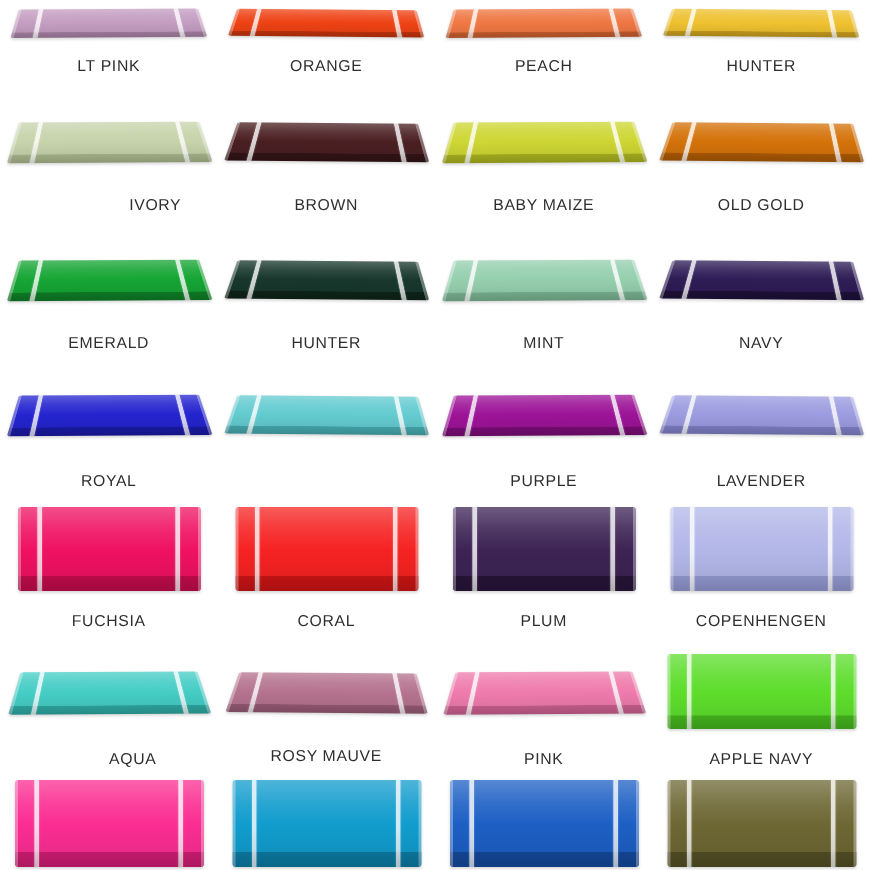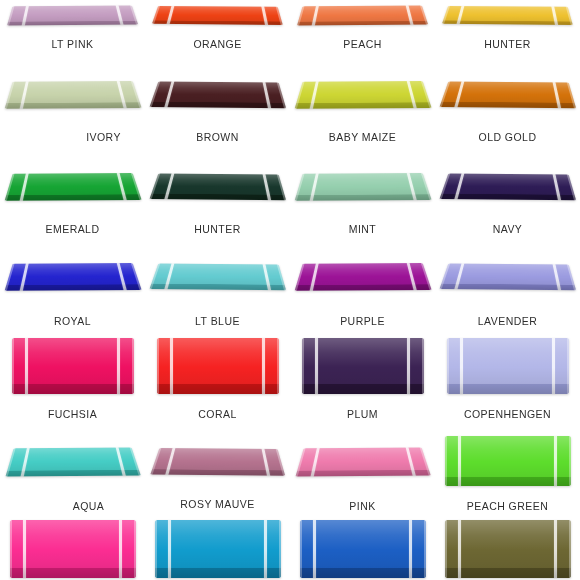--- a/index.html
+++ b/index.html
@@ -305,21 +305,20 @@
           <div class="face" style="background: rgb(99, 203, 208);"></div>
           <div class="edge" style="background: rgb(69, 168, 173);"></div>
           <div class="endcap l"></div>
           <div class="endcap r"></div>
           <div class="strap left"></div>
           <div class="strap right"></div>
           <div class="sheen"></div>
         </div>
       </div>
     </div>
-    <div class="label" style="left: 145px; top: 315px; color: rgb(46, 46, 46);">LT BLUE</div>
     <div class="swatch-cell tilt-a" style="left: 290px; top: 252px;">
       <div class="roll" style="width: 128px; height: 48px;">
         <div class="roll-body">
           <div class="face" style="background: rgb(156, 19, 151);"></div>
           <div class="edge" style="background: rgb(122, 12, 118);"></div>
           <div class="endcap l"></div>
           <div class="endcap r"></div>
           <div class="strap left"></div>
           <div class="strap right"></div>
           <div class="sheen"></div>
@@ -445,21 +444,21 @@
           <div class="face" style="background: rgb(93, 221, 44);"></div>
           <div class="edge" style="background: rgb(69, 182, 28);"></div>
           <div class="endcap l"></div>
           <div class="endcap r"></div>
           <div class="strap left"></div>
           <div class="strap right"></div>
           <div class="sheen"></div>
         </div>
       </div>
     </div>
-    <div class="label" style="left: 435px; top: 500px; color: rgb(46, 46, 46);">PEACH GREEN</div>
+    <div class="label" style="left: 435px; top: 500px; color: rgb(46, 46, 46);">APPLE NAVY</div>
     <div class="swatch-cell tilt-flat" style="left: 0px; top: 520px;">
       <div class="roll" style="width: 126px; height: 58px;">
         <div class="roll-body">
           <div class="face" style="background: rgb(251, 45, 146);"></div>
           <div class="edge" style="background: rgb(209, 28, 116);"></div>
           <div class="endcap l"></div>
           <div class="endcap r"></div>
           <div class="strap left"></div>
           <div class="strap right"></div>
           <div class="sheen"></div>

